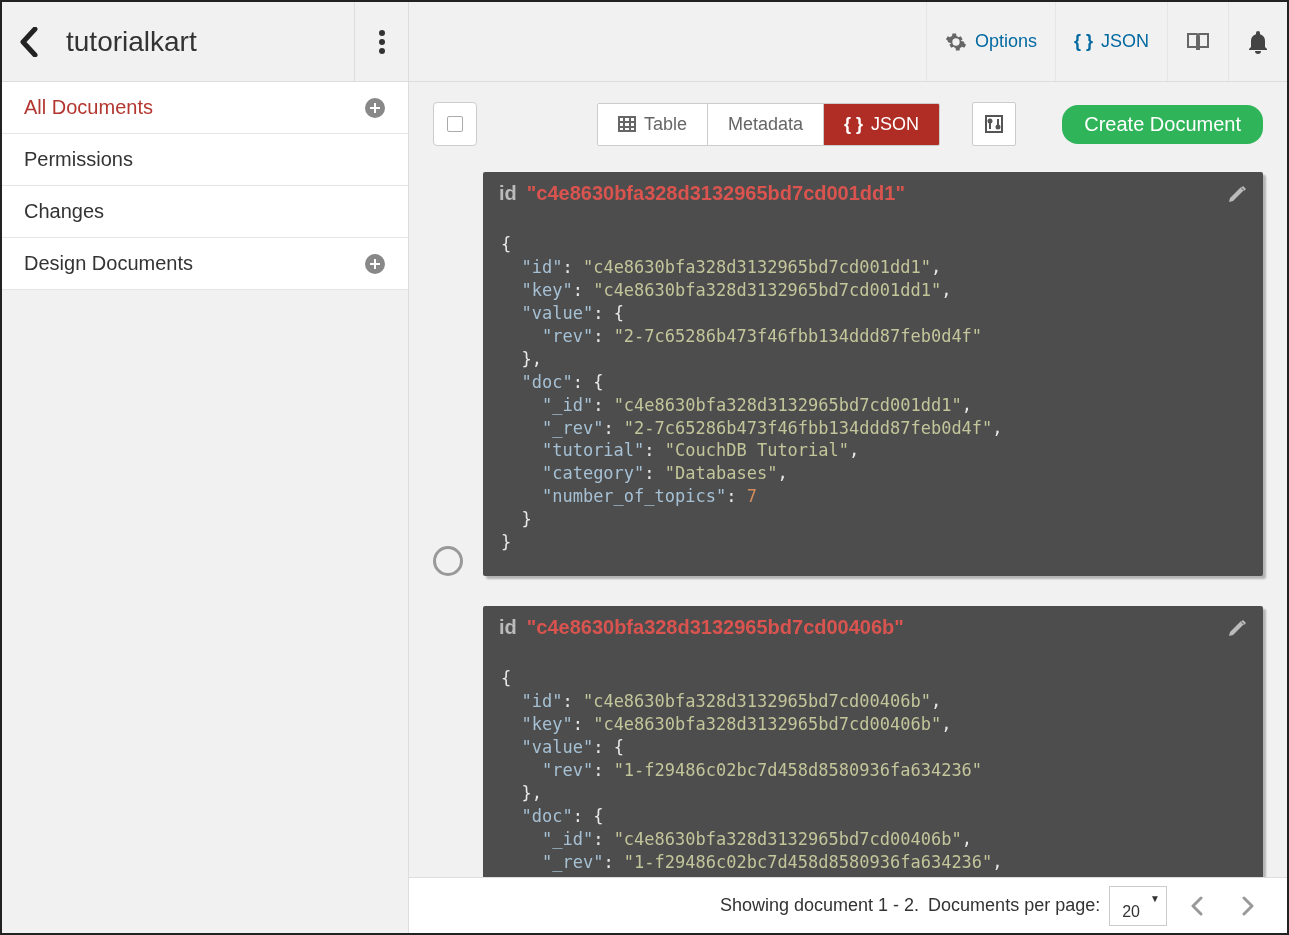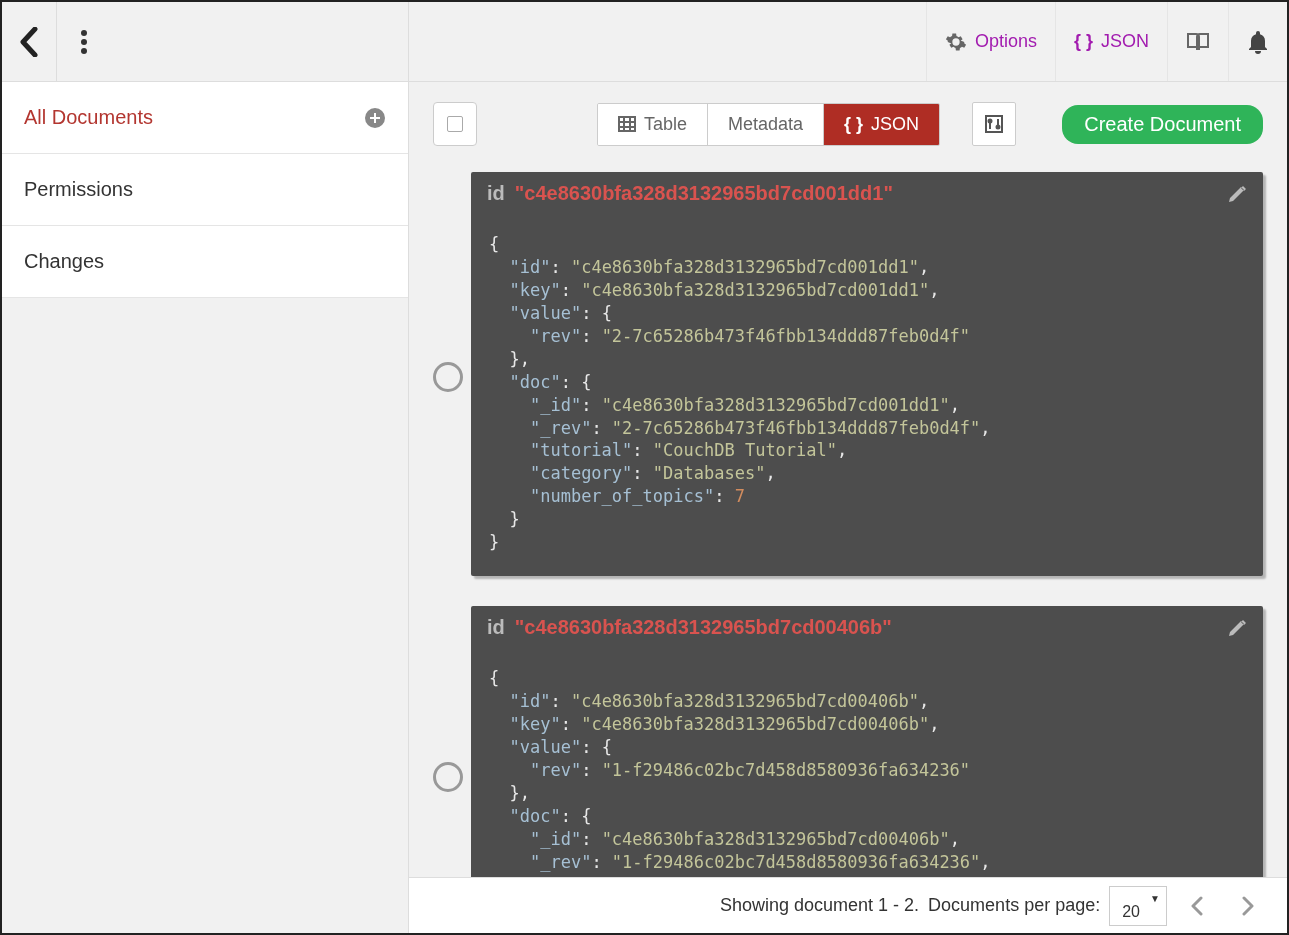--- a/index.html
+++ b/index.html
@@ -6,47 +6,47 @@
   body { font-family: "Helvetica Neue", Arial, sans-serif; background: #f1f1f1; color: #333; }
   .app { border: 2px solid #222; width: 1289px; height: 935px; display: flex; flex-direction: column; background: #f1f1f1; }
 
   
   .topbar { height: 80px; display: flex; background: #f1f1f1; border-bottom: 1px solid #ddd; }
   .topbar-left { width: 407px; display: flex; align-items: center; border-right: 1px solid #ddd; }
   .back-btn { width: 54px; height: 100%; display:flex; align-items:center; justify-content:center; cursor:pointer; }
   .db-name { flex:1; padding-left: 10px; font-size: 28px; color:#333; }
   .kebab { width: 54px; height:100%; display:flex; align-items:center; justify-content:center; border-left:1px solid #ddd; cursor:pointer;}
   .topbar-right { flex:1; display:flex; align-items:center; justify-content:flex-end; }
-  .topbar-item { height:100%; padding: 0 18px; display:flex; align-items:center; gap:8px; color:#a21caf; font-size:18px; border-left:1px solid #e5e5e5; cursor:pointer;}
+  .topbar-item { height:100%; padding: 0 18px; display:flex; align-items:center; gap:8px; color:#0369a1; font-size:18px; border-left:1px solid #e5e5e5; cursor:pointer;}
 
   
   .body { flex:1; display:flex; overflow:hidden; }
   .sidebar { width: 407px; background:#f1f1f1; border-right:1px solid #ddd; }
-  .side-item { background:#fff; border-bottom:1px solid #e5e5e5; padding: 24px 22px; font-size:20px; color:#333; display:flex; align-items:center; justify-content:space-between; cursor:pointer;}
+  .side-item { background:#fff; border-bottom:1px solid #e5e5e5; padding: 14px 22px; font-size:20px; color:#333; display:flex; align-items:center; justify-content:space-between; cursor:pointer;}
   .side-item.active { color:#b33630; }
   .plus-ico { color:#888; }
 
   .main { flex:1; display:flex; flex-direction:column; position:relative; overflow:hidden; }
   .content-scroll { flex:1; overflow-y:auto; padding: 20px 24px 20px 24px; }
 
   .controls-row { display:flex; align-items:center; gap:10px; margin-bottom: 26px;}
   .checkbox-box { width:44px; height:44px; border:1px solid #ccc; border-radius:4px; display:flex; align-items:center; justify-content:center; background:#fff;}
   .checkbox-inner { width:16px; height:16px; border:1px solid #aaa; border-radius:2px; background:#fff;}
 
   .view-toggle { display:flex; border:1px solid #ccc; border-radius:2px; overflow:hidden; margin-left:110px;}
   .view-btn { padding: 10px 20px; font-size:18px; background:#fff; color:#666; display:flex; align-items:center; gap:8px; cursor:pointer; border-right:1px solid #ccc;}
   .view-btn:last-child { border-right:none;}
   .view-btn.active { background:#af2d24; color:#fff; }
 
   .special-btn { width:44px; height:44px; border:1px solid #ccc; border-radius:2px; display:flex; align-items:center; justify-content:center; background:#fff; margin-left:22px; cursor:pointer;}
 
   .create-btn { margin-left:auto; background:#2fb459; color:#fff; font-size:20px; padding: 8px 22px; border-radius:16px; cursor:pointer;}
 
   
-  .doc-row { display:flex; gap:8px; margin-bottom: 30px; align-items:center;}
+  .doc-row { display:flex; gap:20px; margin-bottom: 30px; align-items:flex-end;}
   .doc-radio { width:30px; height:30px; border:3px solid #999; border-radius:50%; flex-shrink:0; margin-top:6px; cursor:pointer;}
   .doc-card { flex:1; background:#4d4d4d; color:#ddd; border-radius:2px; box-shadow: 3px 3px 2px rgba(0,0,0,0.25); }
   .doc-header { padding: 10px 16px; display:flex; align-items:center; gap:10px; }
   .doc-header .idlabel { color:#bbb; font-size:20px; font-weight:bold;}
   .doc-header .idval { color:#d9534f; font-size:20px; font-weight:bold;}
   .doc-header .edit { margin-left:auto; color:#bbb; cursor:pointer;}
   .doc-body { padding: 18px 18px 22px 18px; font-family: "Consolas","Menlo","Monaco",monospace; font-size:17px; line-height:1.35; white-space:pre; color:#e8e8e8;}
   .tok-key { color:#a6c0d4; }
   .tok-str { color:#c3c59a; }
   .tok-num { color:#d28c5e; }
@@ -69,20 +69,21 @@
 
 <div class="app">
 
   <div class="topbar">
     <div class="topbar-left">
       <div class="back-btn">
         <svg width="22" height="30" viewBox="0 0 22 30">
             <path d="M17 2 L5 15 L17 28" stroke="#222" stroke-width="5" fill="none" stroke-linecap="round" stroke-linejoin="round"></path>
           </svg>
       </div>
+      <div class="db-name">tutorialkart</div>
       <div class="kebab">
         <svg width="6" height="24" viewBox="0 0 6 24">
             <circle cx="3" cy="3" r="3" fill="#333"></circle>
             <circle cx="3" cy="12" r="3" fill="#333"></circle>
             <circle cx="3" cy="21" r="3" fill="#333"></circle>
           </svg>
       </div>
     </div>
     <div class="topbar-right">
       <div class="topbar-item">
@@ -124,20 +125,30 @@
               <line x1="11" y1="6" x2="11" y2="16" stroke="#fff" stroke-width="2"></line>
               <line x1="6" y1="11" x2="16" y2="11" stroke="#fff" stroke-width="2"></line>
             </svg>
           </span>
         </div>
         <div class="side-item">
           <span>Permissions</span>
         </div>
         <div class="side-item">
           <span>Changes</span>
+        </div>
+        <div class="side-item">
+          <span>Design Documents</span>
+          <span class="plus-ico">
+            <svg width="22" height="22" viewBox="0 0 22 22">
+              <circle cx="11" cy="11" r="10" fill="#888"></circle>
+              <line x1="11" y1="6" x2="11" y2="16" stroke="#fff" stroke-width="2"></line>
+              <line x1="6" y1="11" x2="16" y2="11" stroke="#fff" stroke-width="2"></line>
+            </svg>
+          </span>
         </div>
       </div>
 
     <div class="main">
       <div class="content-scroll">
 
         <div class="controls-row">
           <div class="checkbox-box">
             <div class="checkbox-inner"></div>
           </div>

